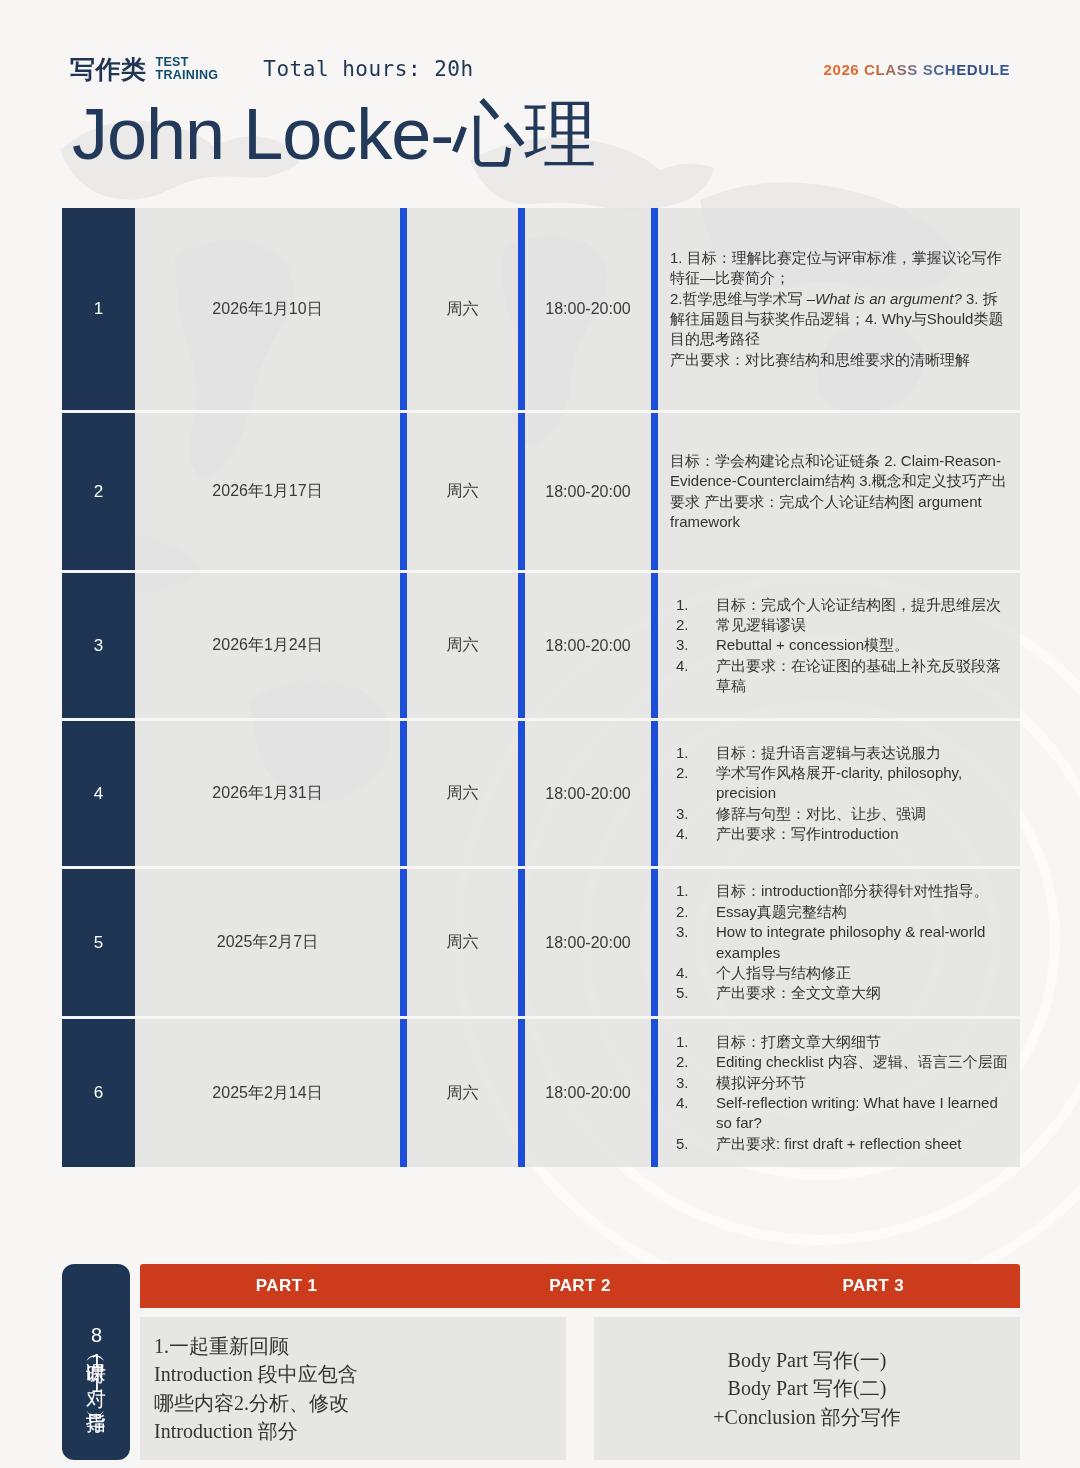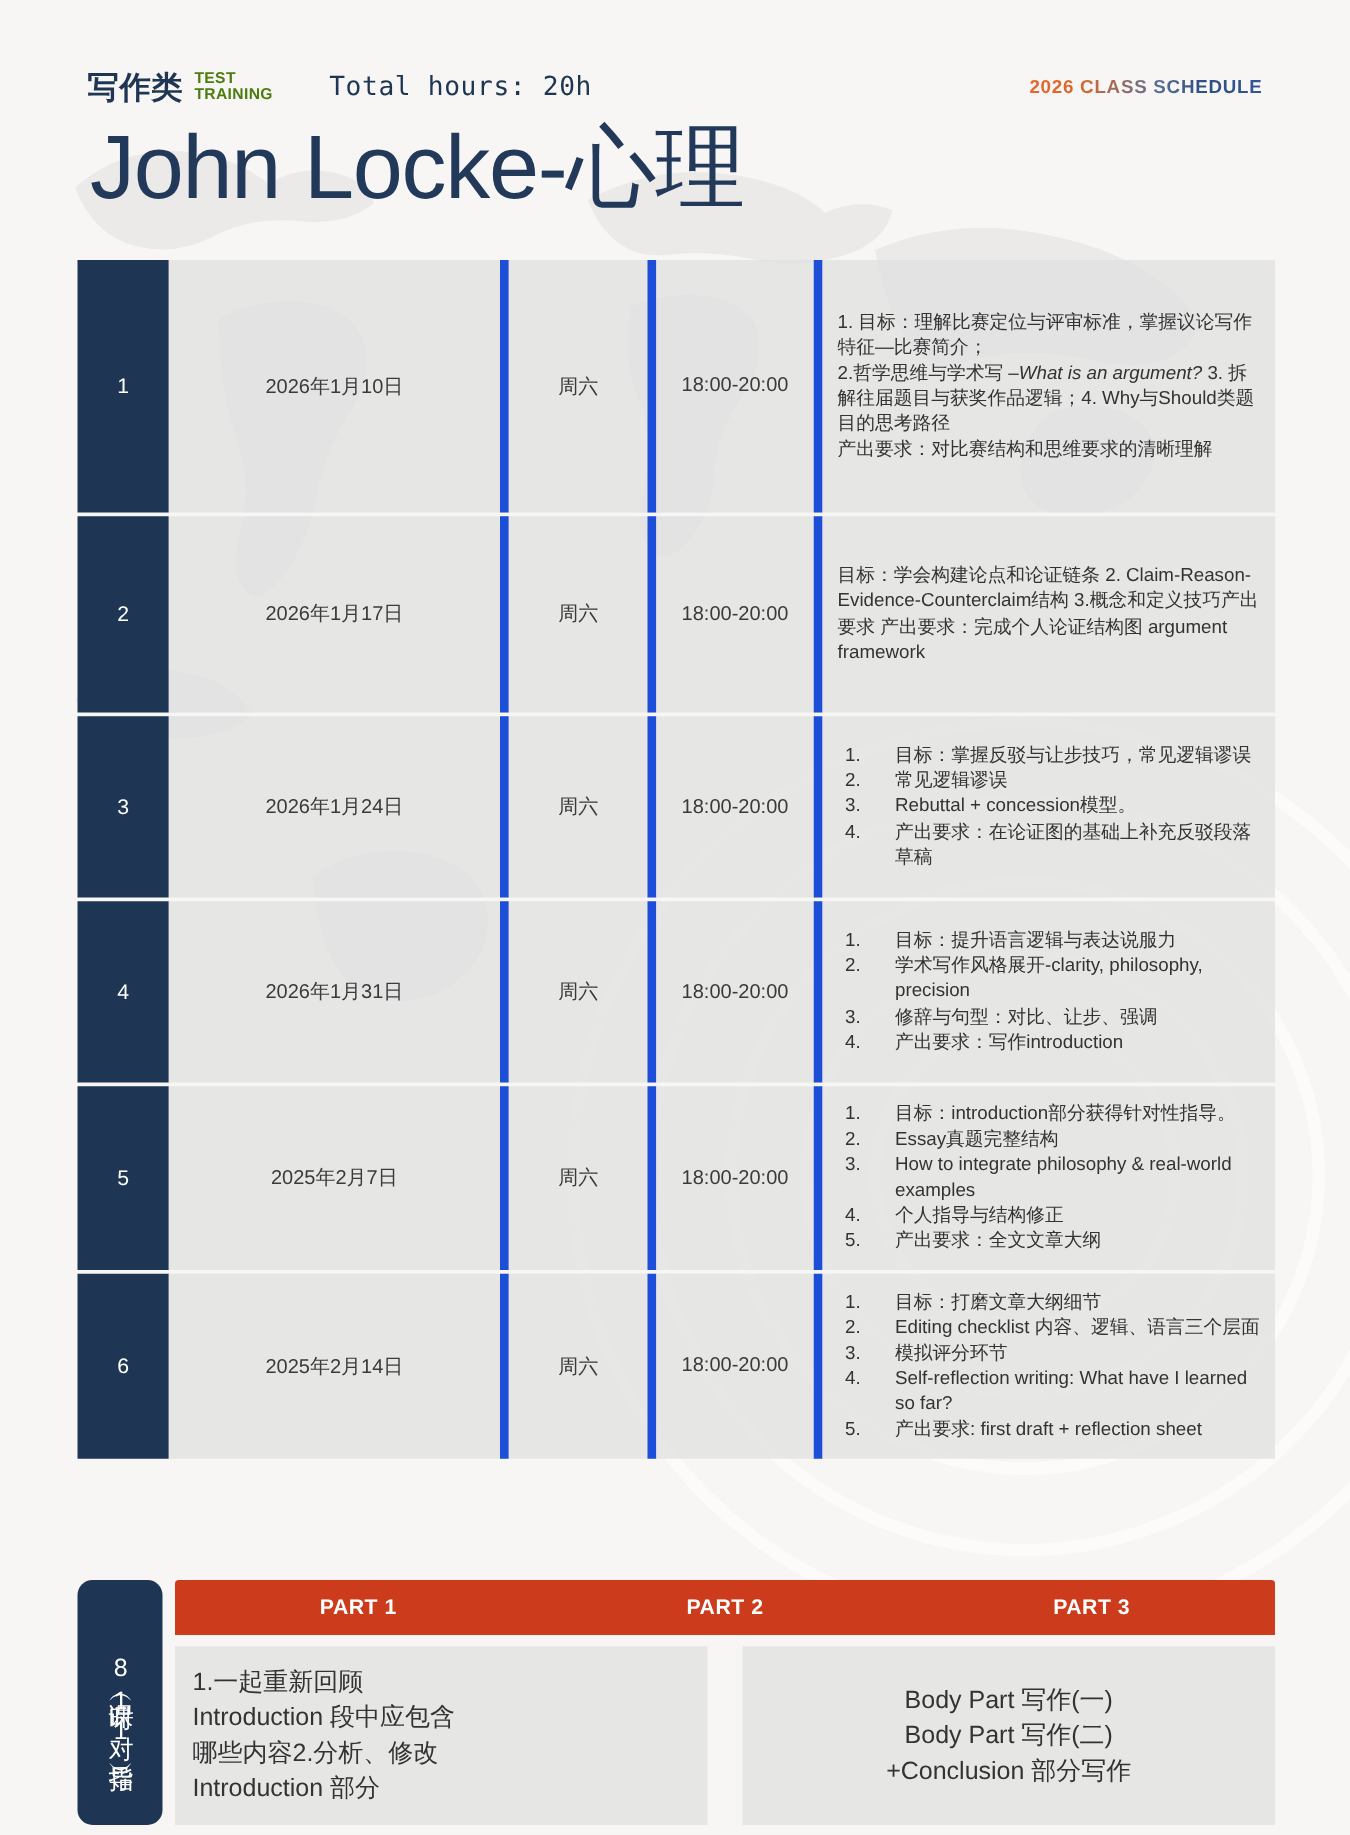--- a/index.html
+++ b/index.html
@@ -53,21 +53,21 @@
     align-items: center;
   }
   .brand-cn {
     font-size: 25px;
     font-weight: bold;
     color: #1e3553;
     letter-spacing: 0.5px;
   }
   .brand-en {
     margin-left: 9px;
-    color: #4d7c0f;
+    color: #0c4a6e;
     font-size: 12.5px;
     font-weight: bold;
     line-height: 13px;
     letter-spacing: 0.3px;
   }
   .total-hours {
     margin-left: 45px;
     font-family: "DejaVu Sans Mono", "Liberation Mono", monospace;
     font-size: 21px;
     color: #1e3553;
@@ -230,20 +230,21 @@
     text-align: center;
     font-size: 17px;
     font-weight: bold;
     letter-spacing: 0.4px;
   }
   .parts-body {
     flex: 1;
     display: flex;
     gap: 28px;
     padding-top: 9px;
+    font-family: Liberation Serif, serif;
   }
   .part-cell {
     flex: 1;
     background: rgba(226, 226, 226, 0.82);
     color: #333333;
     font-size: 20px;
     line-height: 1.42;
     display: flex;
     align-items: center;
     padding: 6px 14px;
@@ -313,21 +314,21 @@
             <div class="d-para">目标：学会构建论点和论证链条 2. Claim-Reason-Evidence-Counterclaim结构 3.概念和定义技巧产出要求 产出要求：完成个人论证结构图 argument framework</div>
           </div>
         </div>
         <div class="trow" style="height: 148px;">
           <div class="cell-class col-class">3</div>
           <div class="cell-plain col-date">2026年1月24日</div>
           <div class="cell-plain col-week">周六</div>
           <div class="cell-plain col-time">18:00-20:00</div>
           <div class="cell-details col-details">
             <ol class="d-list">
-              <li>目标：掌握反驳与让步技巧，常见逻辑谬误</li>
+              <li>目标：完成个人论证结构图，提升思维层次</li>
               <li>常见逻辑谬误</li>
               <li>Rebuttal + concession模型。</li>
               <li>产出要求：在论证图的基础上补充反驳段落草稿</li>
             </ol>
           </div>
         </div>
         <div class="trow" style="height: 148px;">
           <div class="cell-class col-class">4</div>
           <div class="cell-plain col-date">2026年1月31日</div>
           <div class="cell-plain col-week">周六</div>

